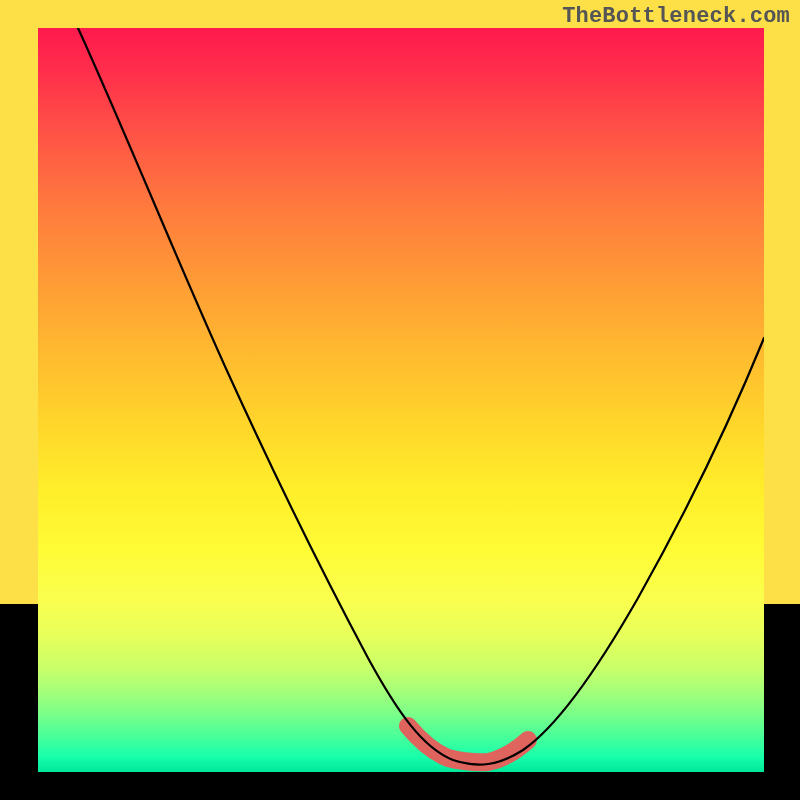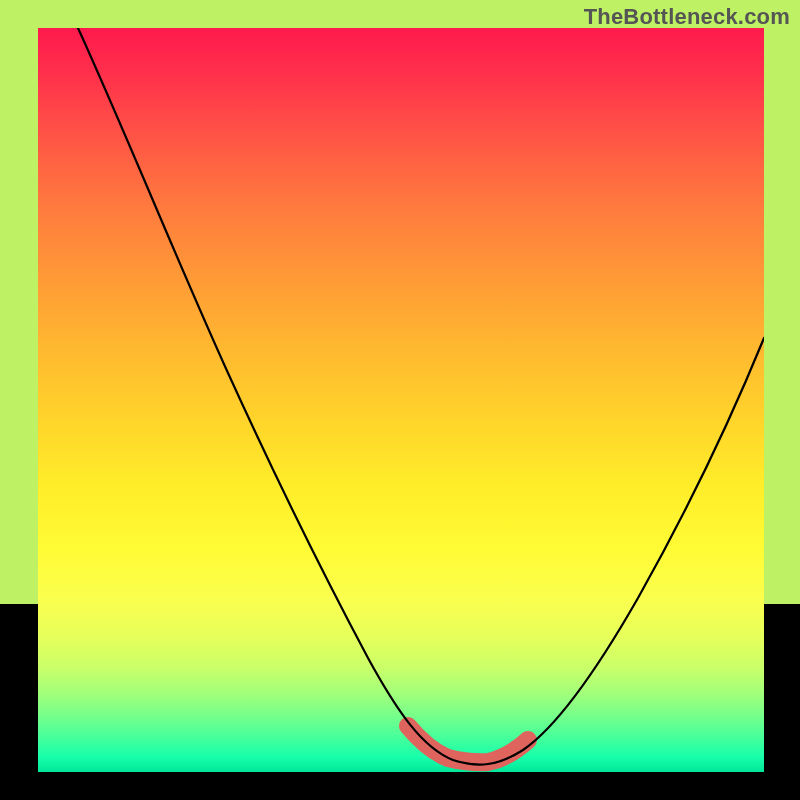--- a/index.html
+++ b/index.html
@@ -8,21 +8,22 @@
     width: 800px;
     height: 800px;
     background: #000;
     overflow: hidden;
     font-family: Arial, Helvetica, sans-serif;
   }
   .frame {
     position: relative;
     width: 800px;
     height: 604px;
-    background: #bef264;
+    background: #fde047;
+    font-family: Liberation Mono, monospace;
   }
   .watermark {
     position: absolute;
     top: 4px;
     right: 10px;
     color: #555;
     font-size: 22px;
     font-weight: 600;
     letter-spacing: 0.2px;
     z-index: 5;

